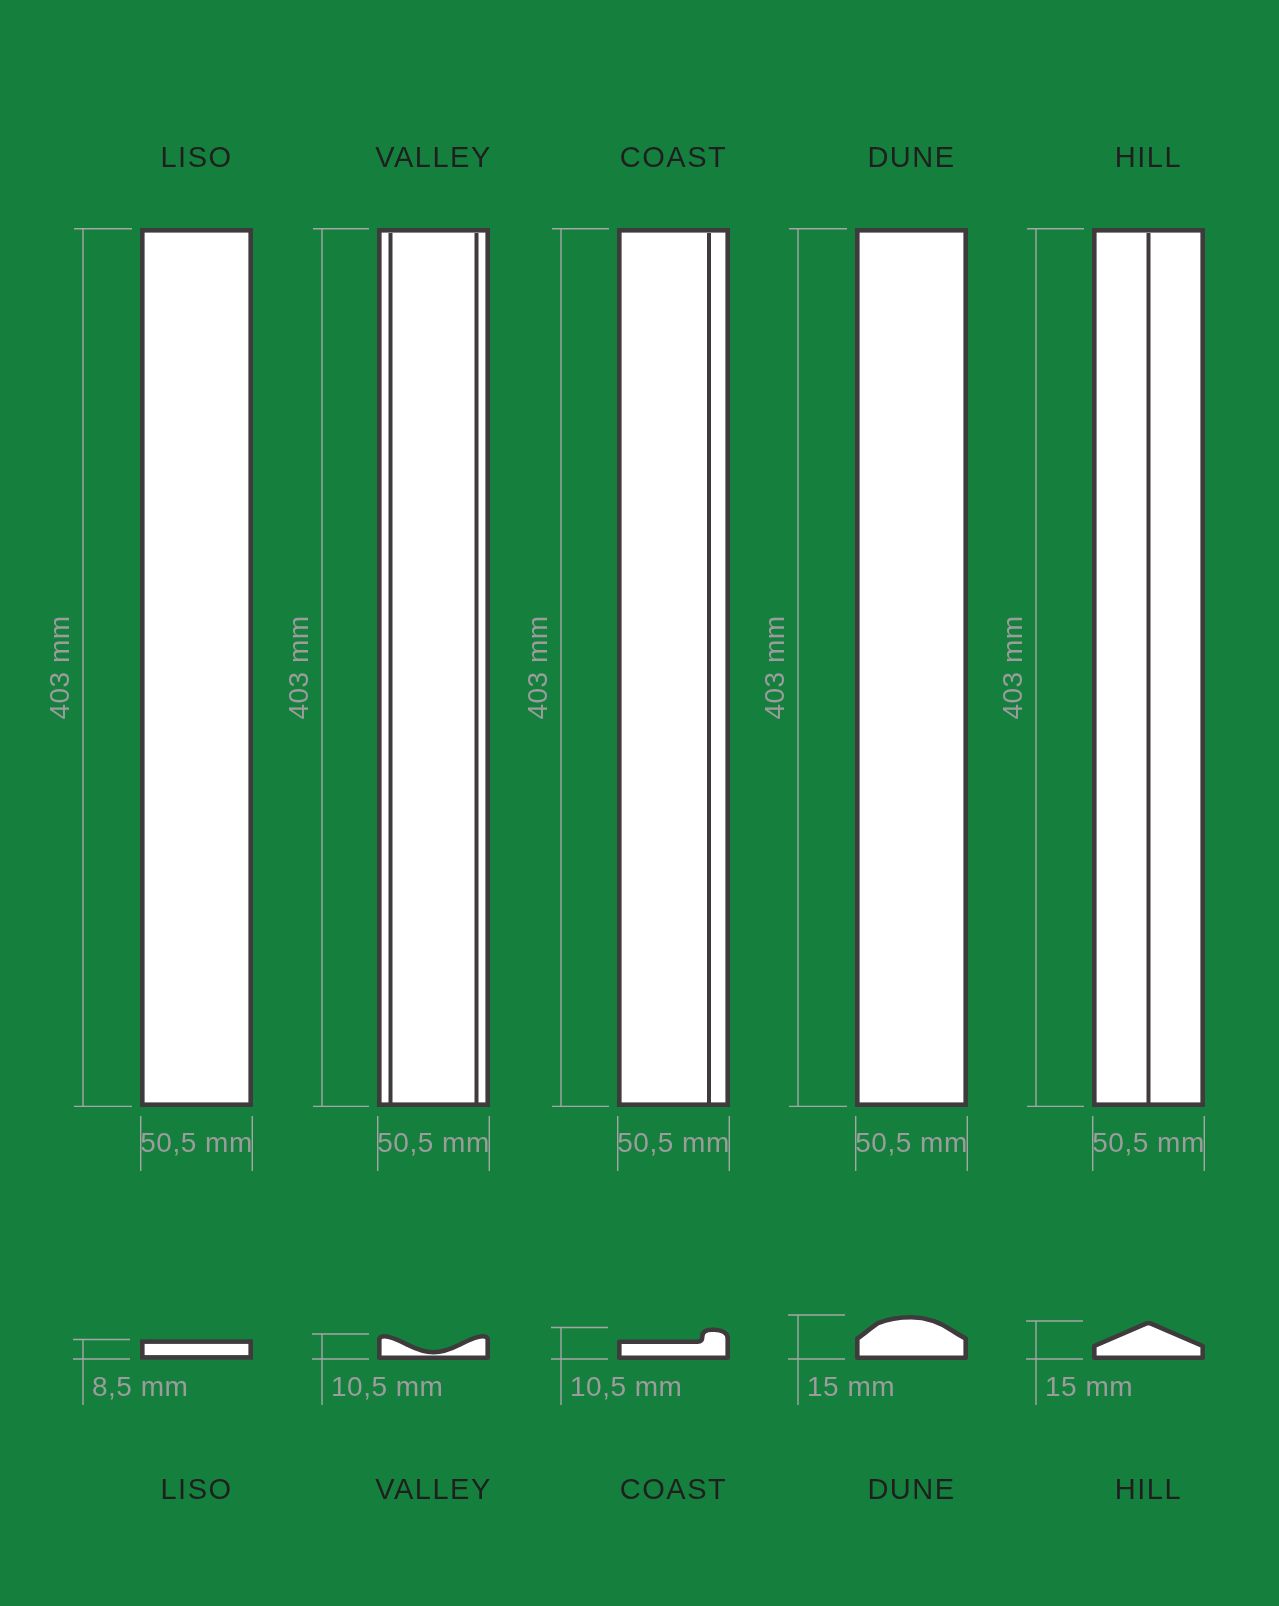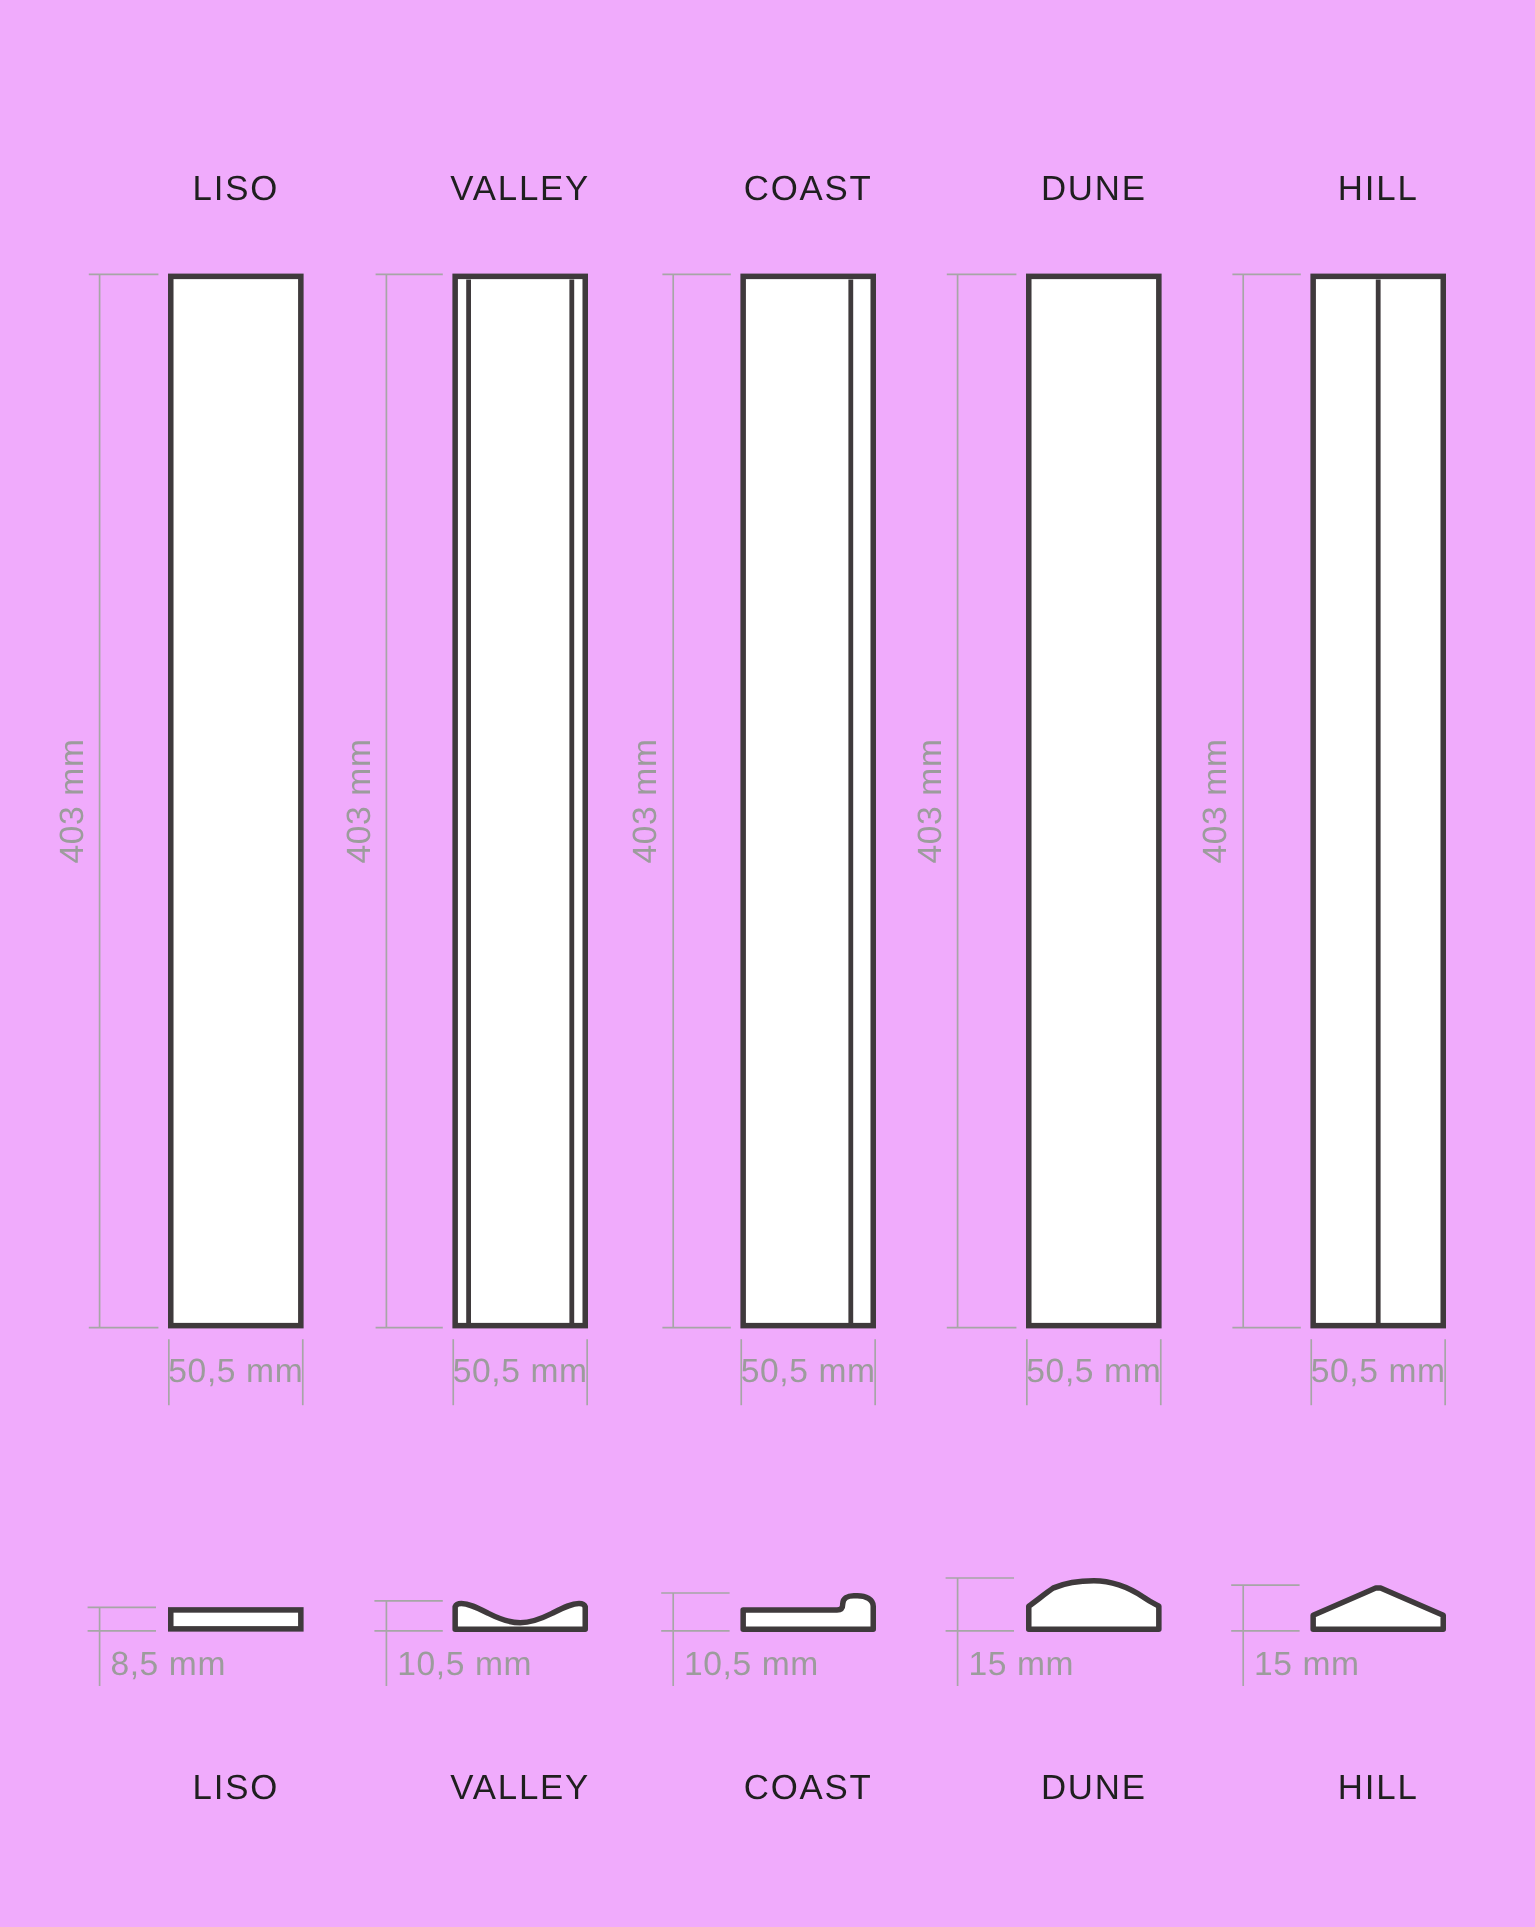--- a/index.html
+++ b/index.html
@@ -1,16 +1,16 @@
 <!DOCTYPE html>
 <html><head>
 <meta charset="utf-8">
 <style>
   html,body{margin:0;padding:0;background:#ffffff;}
-  .page{position:relative;width:1279px;height:1606px;background:#f0abfc;overflow:hidden;}
+  .page{position:relative;width:1279px;height:1606px;background:#15803d;overflow:hidden;}
   svg{display:block;}
   text{font-family:"Liberation Sans", sans-serif;}
   .title{font-size:29px;letter-spacing:1.5px;fill:#1f1f1f;font-weight:400;}
   .dim{font-size:28px;fill:#9c9c9c;letter-spacing:0.5px;}
   .gline{stroke:#a6a6a6;stroke-width:1.4;fill:none;}
   .dark{stroke:#3f3a3c;stroke-width:4.6;fill:#ffffff;}
   .darkline{stroke:#3f3a3c;stroke-width:4;fill:none;}
 </style>
 </head>
 <body>

